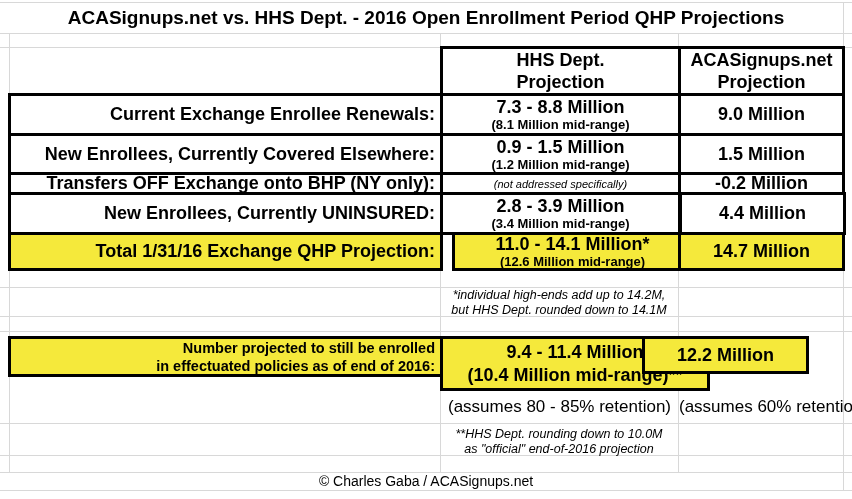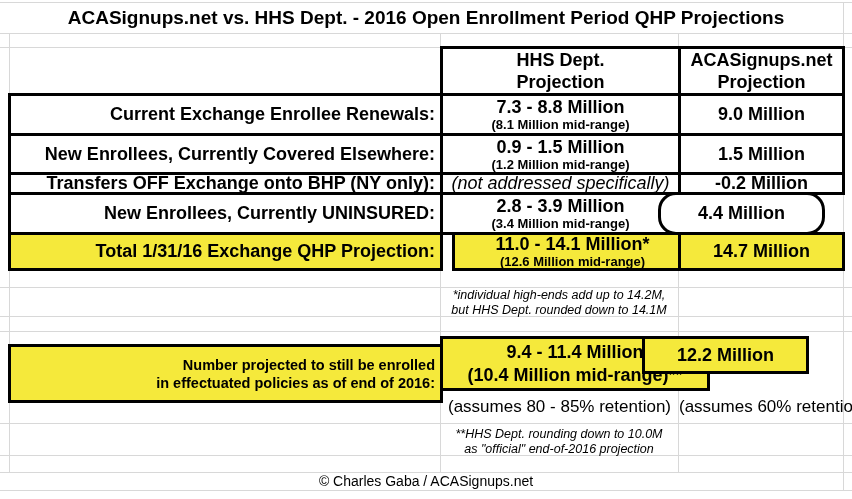--- a/index.html
+++ b/index.html
@@ -11,21 +11,21 @@
   .cell{position:absolute;box-sizing:border-box;border:3px solid #000;background:#fff;z-index:2;
         display:flex;flex-direction:column;justify-content:center;align-items:center;
         text-align:center;font-weight:bold;}
   .lblcell{align-items:flex-end;text-align:right;padding-right:5px;}
   .yellow{background:#F5E93B;}
   .hdr{font-size:18px;line-height:22px;}
   .fs-label{font-size:18px;line-height:19px;white-space:nowrap;}
   .main{font-size:18px;line-height:20px;white-space:nowrap;}
   .sub{font-size:13px;line-height:15px;white-space:nowrap;}
   .val{font-size:18px;white-space:nowrap;}
-  .na-note{font-style:italic;font-weight:normal;font-size:18px;white-space:nowrap;}
+  .na-note{font-style:italic;font-weight:normal;font-size:11px;white-space:nowrap;}
   .y2label{font-size:14.5px;line-height:18px;white-space:nowrap;}
   .y2main{font-size:18px;line-height:23px;white-space:nowrap;}
   .floating{position:absolute;z-index:2;text-align:center;}
   .note{font-style:italic;font-size:12.5px;line-height:14.5px;}
   .assume{font-size:17px;line-height:30px;white-space:nowrap;}
   .titlebox{position:absolute;z-index:2;background:#fff;text-align:center;
             font-weight:bold;font-size:19px;line-height:30px;white-space:nowrap;}
   .footerbox{position:absolute;z-index:2;background:#fff;text-align:center;
              font-size:14px;line-height:17px;}
 </style>
@@ -92,41 +92,41 @@
     <span class="val">-0.2 Million</span>
   </div>
 
   <div class="cell lblcell" style="left:8px;top:192px;width:435px;height:43px;">
     <span class="fs-label">New Enrollees, Currently UNINSURED:</span>
   </div>
   <div class="cell" style="left:440px;top:192px;width:241px;height:43px;">
     <span class="main">2.8 - 3.9 Million</span>
     <span class="sub">(3.4 Million mid-range)</span>
   </div>
-  <div class="cell" style="left:658px;top:192px;width:167px;height:43px;border-radius:18px;">
+  <div class="cell" style="left:679px;top:192px;width:167px;height:43px;">
     <span class="val">4.4 Million</span>
   </div>
 
   <div class="cell lblcell yellow" style="left:8px;top:232px;width:435px;height:39px;">
     <span class="fs-label">Total 1/31/16 Exchange QHP Projection:</span>
   </div>
   <div class="cell yellow" style="left:452px;top:232px;width:241px;height:39px;">
     <span class="main">11.0 - 14.1 Million*</span>
     <span class="sub">(12.6 Million mid-range)</span>
   </div>
   <div class="cell yellow" style="left:678px;top:232px;width:167px;height:39px;">
     <span class="val">14.7 Million</span>
   </div>
 
   <div class="floating note" style="left:440px;top:288px;width:238px;">
     <div>*individual high-ends add up to 14.2M,</div>
     <div>but HHS Dept. rounded down to 14.1M</div>
   </div>
 
-  <div class="cell lblcell yellow" style="left:8px;top:336px;width:435px;height:59px;margin-top:8px;">
+  <div class="cell lblcell yellow" style="left:8px;top:336px;width:435px;height:41px;">
     <span class="y2label">Number projected to still be enrolled</span>
     <span class="y2label">in effectuated policies as of end of 2016:</span>
   </div>
   <div class="cell yellow" style="left:440px;top:336px;width:270px;height:55px;">
     <span class="y2main">9.4 - 11.4 Million</span>
     <span class="y2main">(10.4 Million mid-range)**</span>
   </div>
   <div class="cell yellow" style="left:642px;top:336px;width:167px;height:38px;">
     <span class="val">12.2 Million</span>
   </div>

